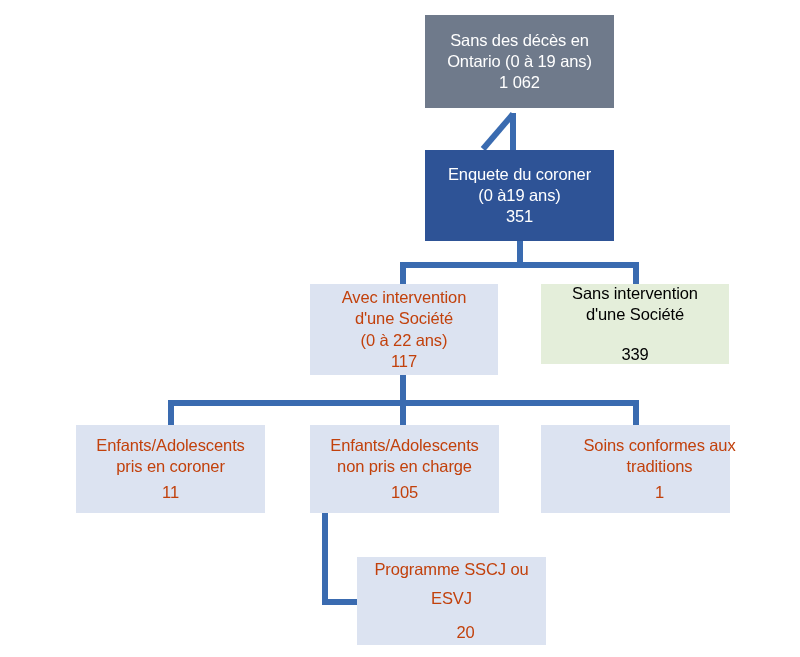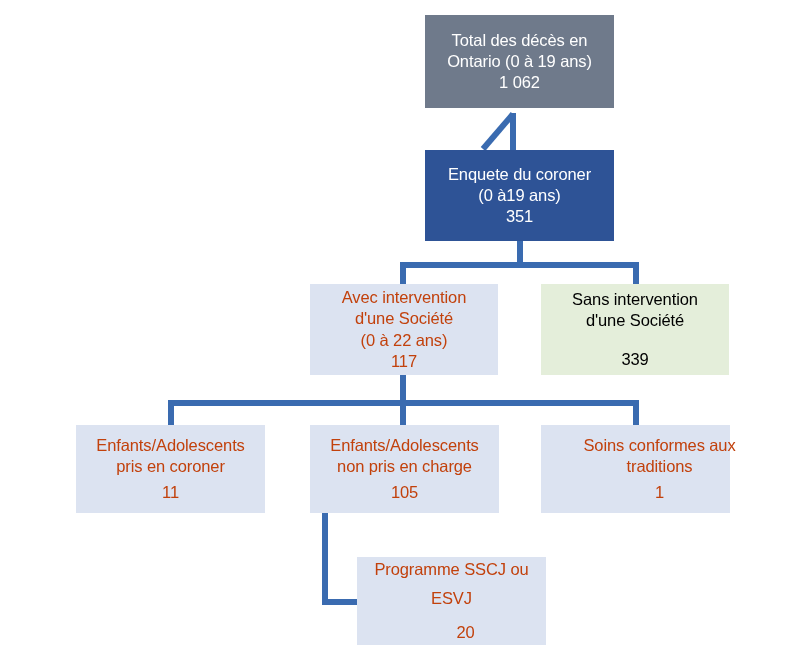--- a/index.html
+++ b/index.html
@@ -81,39 +81,39 @@
   <div class="conn conn-v" style="left:400px; top:375px; height:28px;"></div>
   <div class="conn conn-h" style="left:168px; top:400px; width:471px;"></div>
   <div class="conn conn-v" style="left:168px; top:400px; height:25px;"></div>
   <div class="conn conn-v" style="left:400px; top:400px; height:25px;"></div>
   <div class="conn conn-v" style="left:633px; top:400px; height:25px;"></div>
 
   <div class="conn conn-v" style="left:322px; top:513px; height:92px;"></div>
   <div class="conn conn-h" style="left:322px; top:599px; width:36px;"></div>
 
   <div class="node node-gray" style="left:425px; top:15px; width:189px; height:93px;">
-    <span class="ln">Total des décès en</span>
+    <span class="ln">Sans des décès en</span>
     <span class="ln">Ontario (0 à 19 ans)</span>
     <span class="ln">1 062</span>
   </div>
 
   <div class="node node-blue" style="left:425px; top:150px; width:189px; height:91px;">
     <span class="ln">Enquete du coroner</span>
     <span class="ln" style="">(0 à19 ans)</span>
     <span class="ln">351</span>
   </div>
 
   <div class="node node-lightblue" style="left:310px; top:284px; width:188px; height:91px;">
     <span class="ln">Avec intervention</span>
     <span class="ln">d'une Société</span>
     <span class="ln">(0 à 22 ans)</span>
     <span class="ln">117</span>
   </div>
 
-  <div class="node node-green" style="left:541px; top:284px; width:188px; height:91px;">
+  <div class="node node-green" style="left:541px; top:284px; width:188px; height:80px;">
     <span class="ln">Sans intervention</span>
     <span class="ln">d'une Société</span>
     <span class="ln" style="margin-top:18px;">339</span>
   </div>
 
   <div class="node node-lightblue" style="left:76px; top:425px; width:189px; height:88px;">
     <span class="ln">Enfants/Adolescents</span>
     <span class="ln">pris en coroner</span>
     <span class="ln" style="margin-top:4px;">11</span>
   </div>

